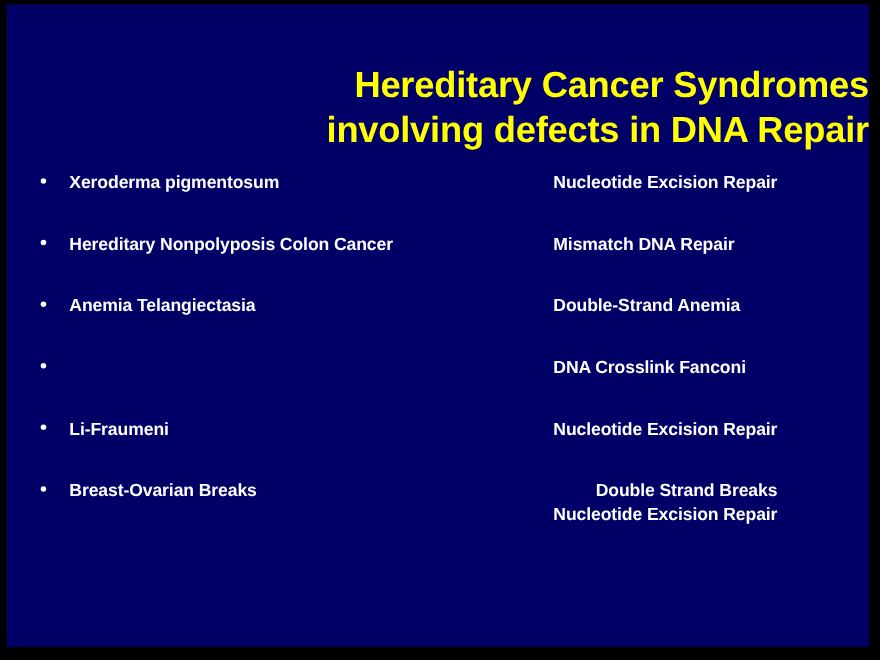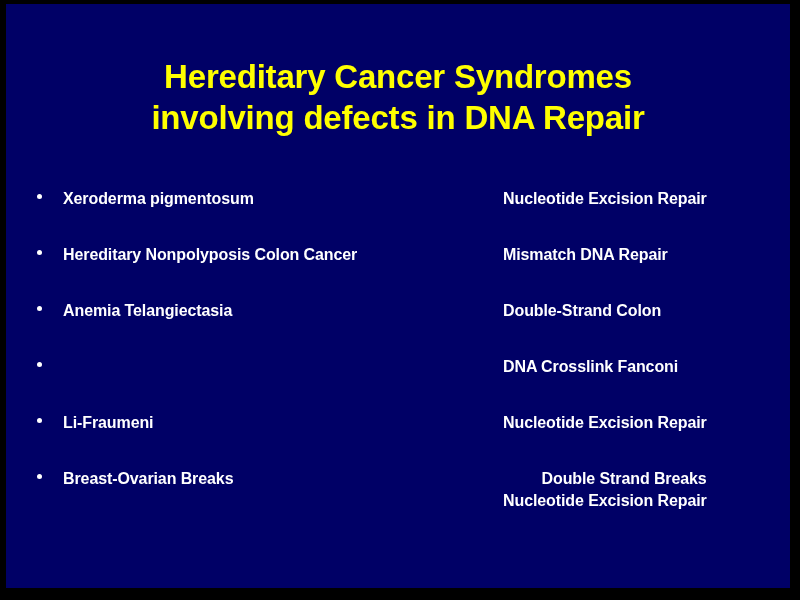--- a/index.html
+++ b/index.html
@@ -32,34 +32,34 @@
     background: #000066;
     overflow: hidden;
   }
 
   
   #slide-title {
     position: absolute;
     left: 0;
     top: 52px;
     width: 784px;
-    text-align: center;
+    text-align: right;
     color: #ffff00;
     font-size: 33px;
     font-weight: bold;
     line-height: 41px;
     letter-spacing: -0.2px;
     white-space: pre-line;
   }
 
   
   #syndrome-list {
     position: absolute;
     left: 0;
-    top: 184px;
+    top: 152px;
     width: 784px;
     text-decoration: underline;
   }
 
   .syndrome-row {
     position: relative;
     height: 56px;
   }
   .syndrome-row.tall {
     height: 84px;
@@ -119,21 +119,21 @@
 
       <div class="syndrome-row">
         <span class="bullet-marker"></span>
         <span class="syndrome-name">Hereditary Nonpolyposis Colon Cancer</span>
         <span class="repair-pathway">Mismatch DNA Repair</span>
       </div>
 
       <div class="syndrome-row">
         <span class="bullet-marker"></span>
         <span class="syndrome-name">Anemia Telangiectasia</span>
-        <span class="repair-pathway">Double-Strand Colon</span>
+        <span class="repair-pathway">Double-Strand Anemia</span>
       </div>
 
       <div class="syndrome-row">
         <span class="bullet-marker"></span>
         <span class="repair-pathway">DNA Crosslink Fanconi</span>
       </div>
 
       <div class="syndrome-row">
         <span class="bullet-marker"></span>
         <span class="syndrome-name">Li-Fraumeni</span>

